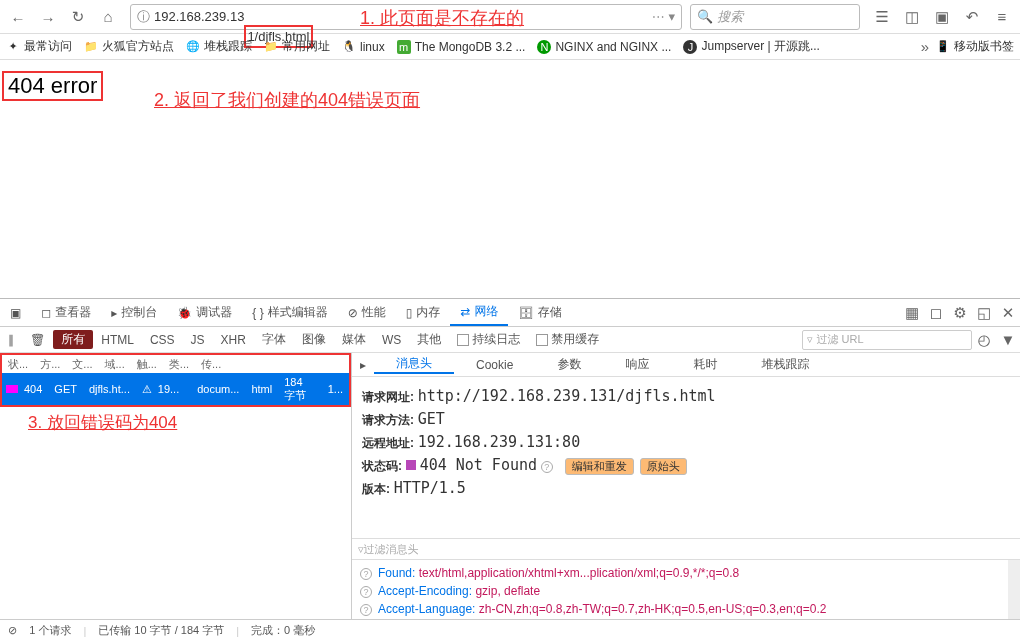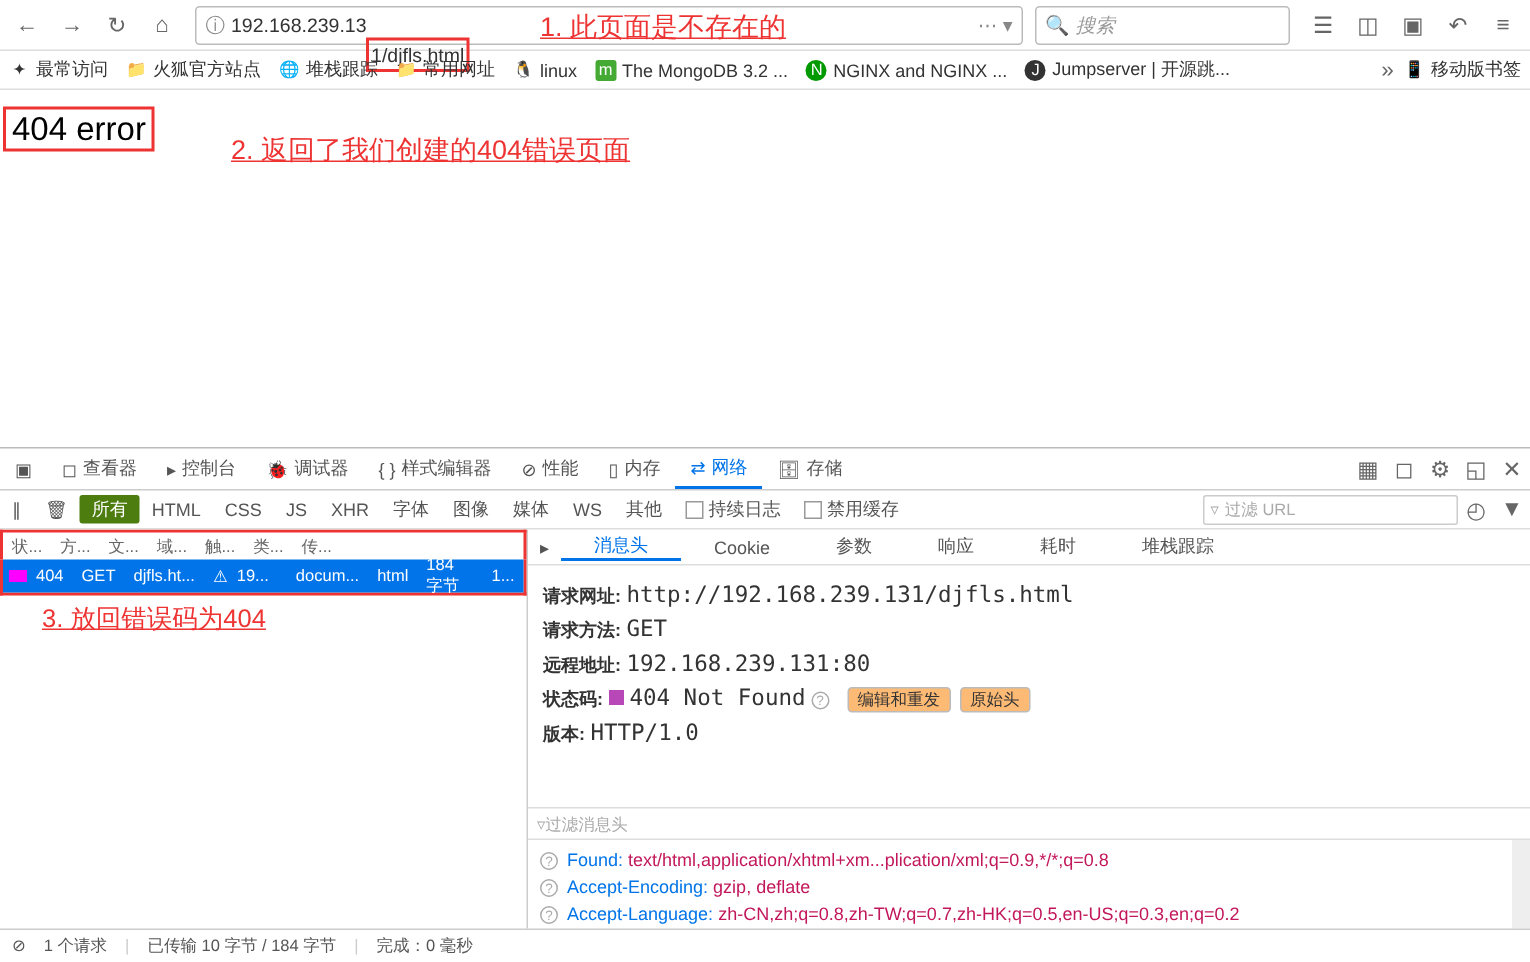--- a/index.html
+++ b/index.html
@@ -17,27 +17,27 @@
 .red-box{border:2px solid #e33;}
 .annot{color:#e33;font-size:18px;position:absolute;text-decoration:underline;}
 .content{position:relative;height:238px;}
 .err{font-size:22px;color:#000;padding:0 4px;text-align:right;}
 .devtools{border-top:1px solid #bbb;height:342px;display:flex;flex-direction:column;}
 .dev-tabs{height:28px;display:flex;align-items:center;border-bottom:1px solid #ccc;font-size:12px;}
 .dev-tab{padding:0 10px;display:flex;align-items:center;gap:4px;color:#555;height:100%;}
 .dev-tab.active{color:#0074e8;border-bottom:2px solid #0074e8;}
 .dev-sub{height:26px;display:flex;align-items:center;border-bottom:1px solid #ddd;font-size:12px;}
 .sub-btn{padding:0 8px;color:#555;}
-.sub-btn.blue{background:#4d7c0f;color:#fff;border-radius:2px;padding:1px 8px;}
+.sub-btn.blue{background:#7f1d1d;color:#fff;border-radius:2px;padding:1px 8px;}
 .filter-url{margin-left:auto;width:170px;height:20px;border:1px solid #ccc;border-radius:2px;padding:0 4px;color:#aaa;font-size:11px;display:flex;align-items:center;gap:4px;}
 .dev-body{flex:1;display:flex;overflow:hidden;}
 .net-list{width:352px;border-right:1px solid #ccc;display:flex;flex-direction:column;}
 .net-head{height:20px;display:flex;align-items:center;font-size:11px;color:#666;border-bottom:1px solid #ddd;}
 .net-head span{flex:0 0 auto;padding:0 6px;}
-.net-row{height:22px;display:flex;align-items:center;background:#0074e8;color:#fff;font-size:11px;}
+.net-row{height:32px;display:flex;align-items:center;background:#0074e8;color:#fff;font-size:11px;}
 .net-row span{padding:0 6px;}
 .net-detail{flex:1;display:flex;flex-direction:column;overflow:hidden;}
 .detail-tabs{height:24px;display:flex;align-items:center;border-bottom:1px solid #ddd;font-size:12px;}
 .detail-tab{padding:0 22px;color:#555;}
 .detail-tab.active{color:#0074e8;border-bottom:2px solid #0074e8;}
 .detail-body{padding:6px 10px;font-size:13px;overflow:auto;flex:1;}
 .kv{margin:4px 0;}
 .kv b{font-weight:600;color:#333;font-size:12px;}
 .kv .mono{font-family:Consolas,monospace;font-size:15px;}
 .badge{display:inline-block;width:10px;height:10px;background:#b847b8;margin-right:4px;}
@@ -201,21 +201,21 @@
         <div class="detail-tab">参数</div>
         <div class="detail-tab">响应</div>
         <div class="detail-tab">耗时</div>
         <div class="detail-tab">堆栈跟踪</div>
       </div>
       <div class="detail-body">
         <div class="kv"><b>请求网址:</b> <span class="mono">http://192.168.239.131/djfls.html</span></div>
         <div class="kv"><b>请求方法:</b> <span class="mono">GET</span></div>
         <div class="kv"><b>远程地址:</b> <span class="mono">192.168.239.131:80</span></div>
         <div class="kv"><b>状态码:</b> <span class="badge"></span><span class="mono">404 Not Found</span> <span class="q">?</span><span class="mini-btn">编辑和重发</span><span class="mini-btn">原始头</span></div>
-        <div class="kv"><b>版本:</b> <span class="mono">HTTP/1.0</span></div>
+        <div class="kv"><b>版本:</b> <span class="mono">HTTP/1.5</span></div>
       </div>
       <div class="filter-row">▿ <span>过滤消息头</span></div>
       <div style="padding:4px 8px;border-right:12px solid #eee;">
         <div class="hdr"><span class="q">?</span><span>Found:</span> <span class="v">text/html,application/xhtml+xm...plication/xml;q=0.9,*/*;q=0.8</span></div>
         <div class="hdr"><span class="q">?</span><span>Accept-Encoding:</span> <span class="v">gzip, deflate</span></div>
         <div class="hdr"><span class="q">?</span><span>Accept-Language:</span> <span class="v">zh-CN,zh;q=0.8,zh-TW;q=0.7,zh-HK;q=0.5,en-US;q=0.3,en;q=0.2</span></div>
         <div class="hdr"><span class="q">?</span><span>Connection:</span> <span class="v">keep-alive</span></div>
       </div>
     </div>
   </div>

